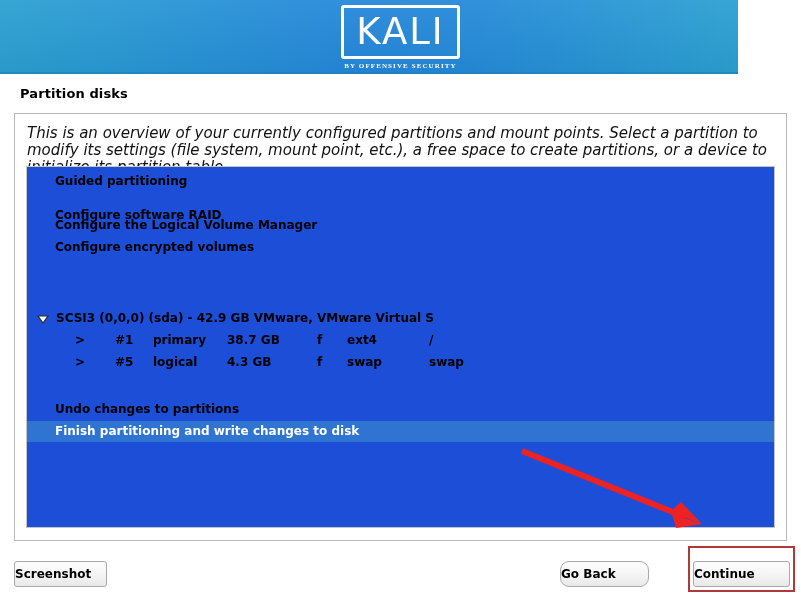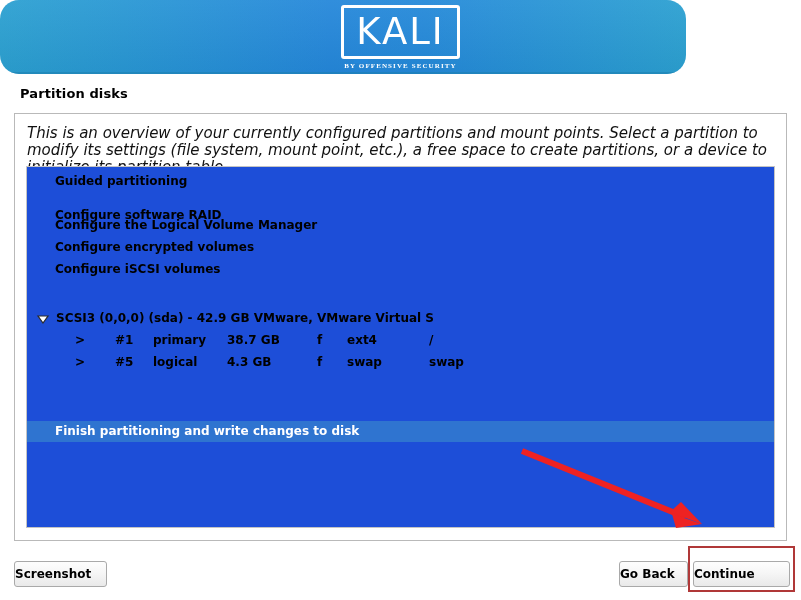--- a/index.html
+++ b/index.html
@@ -14,30 +14,29 @@
     font-family: "DejaVu Sans", "Liberation Sans", sans-serif;
     font-size: 12px;
     color: #000000;
     position: relative;
   }
 
   
   .banner {
     position: absolute;
     left: 0; top: 0;
-    width: 686px;
+    width: 738px;
     height: 74px;
     background: linear-gradient(to right,
         #2ba0d1 0%,
         #2897d4 18%,
         #2487da 48%,
         #2489d9 62%,
         #2ba0d1 100%);
     overflow: hidden;
-    border-radius: 19px;
   }
   .banner-inner {
     position: absolute;
     left: 0; top: 0; right: 0; bottom: 0;
     background: linear-gradient(to bottom, rgba(255,255,255,0.06), rgba(0,0,0,0.04));
   }
   .banner-bottom-line {
     position: absolute;
     left: 0;
     top: 72px;
@@ -207,21 +206,21 @@
     font-weight: 700;
     color: #000000;
     background: linear-gradient(to bottom, #fdfdfd 0%, #f6f6f6 45%, #e9e9e9 100%);
     border: 1px solid #a9a9a9;
     border-radius: 3px;
     box-sizing: border-box;
     cursor: default;
   }
   .btn-screenshot { left: 14px;  top: 561px; width: 93px; }
   .btn-help       { left: 118px; top: 561px; width: 93px; margin-top: 42px; }
-  .btn-goback     { left: 619px; top: 561px; width: 69px; }
+  .btn-goback     { left: 560px; top: 561px; width: 89px; border-radius: 9px; }
   .btn-continue   { left: 693px; top: 561px; width: 97px; }
 </style>
 </head>
 <body>
 
 <div class="banner">
   <div class="banner-inner"></div>
   <div class="logo">
     <div class="logo-notch"></div>
   </div>
@@ -243,23 +242,20 @@
     </div>
     <div class="row" style="top:38px;">
       <span class="label" style="left:28px;">Configure software RAID</span>
     </div>
     <div class="row" style="top:48px;">
       <span class="label" style="left:28px;">Configure the Logical Volume Manager</span>
     </div>
     <div class="row" style="top:70px;">
       <span class="label" style="left:28px;">Configure encrypted volumes</span>
     </div>
-    <div class="row" style="top:92px;">
-      <span class="label" style="left:28px;">Configure iSCSI volumes</span>
-    </div>
 
     <div class="row disk-row" style="top:141px;">
       <span>
         <svg width="16" height="16" style="position:absolute;left:8px;top:3px;" viewBox="0 0 16 16">
           <polygon points="3,5 13,5 8,12" fill="#ffffff" stroke="#2b2b2b" stroke-width="1.2"></polygon>
         </svg>
       </span>
       <span class="disk-label">SCSI3 (0,0,0) (sda) - 42.9 GB VMware, VMware Virtual S</span>
     </div>
 
@@ -276,20 +272,23 @@
     <div class="row part-row" style="top:185px;">
       <span class="c-arrow">&gt;</span>
       <span class="c-num">#5</span>
       <span class="c-type">logical</span>
       <span class="c-size">4.3 GB</span>
       <span class="c-flag">f</span>
       <span class="c-fs">swap</span>
       <span class="c-mnt">swap</span>
     </div>
 
+    <div class="row" style="top:232px;">
+      <span class="label" style="left:28px;">Undo changes to partitions</span>
+    </div>
     <div class="row selected" style="top:254px;">
       <span class="label" style="left:28px;">Finish partitioning and write changes to disk</span>
     </div>
 
   </div>
 </div>
 
 <svg class="arrow-svg" viewBox="0 0 230 100">
   <line x1="22" y1="11" x2="185" y2="77" stroke="#ee2222" stroke-width="6" stroke-linecap="butt"></line>
   <polygon points="202,84 170,72 181,62" fill="#ee2222"></polygon>

